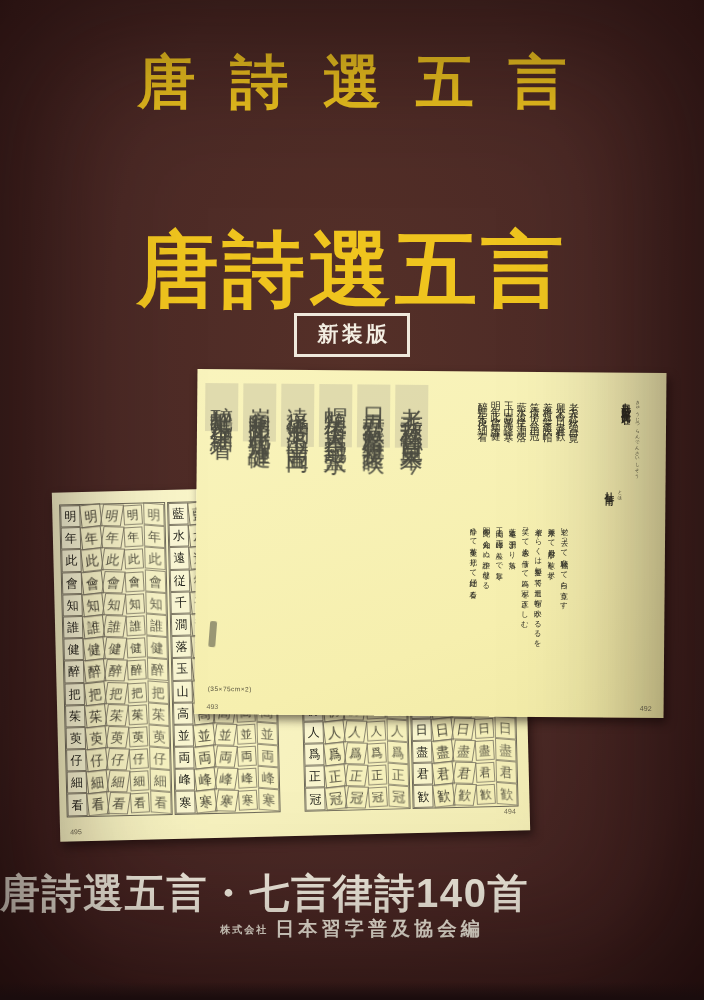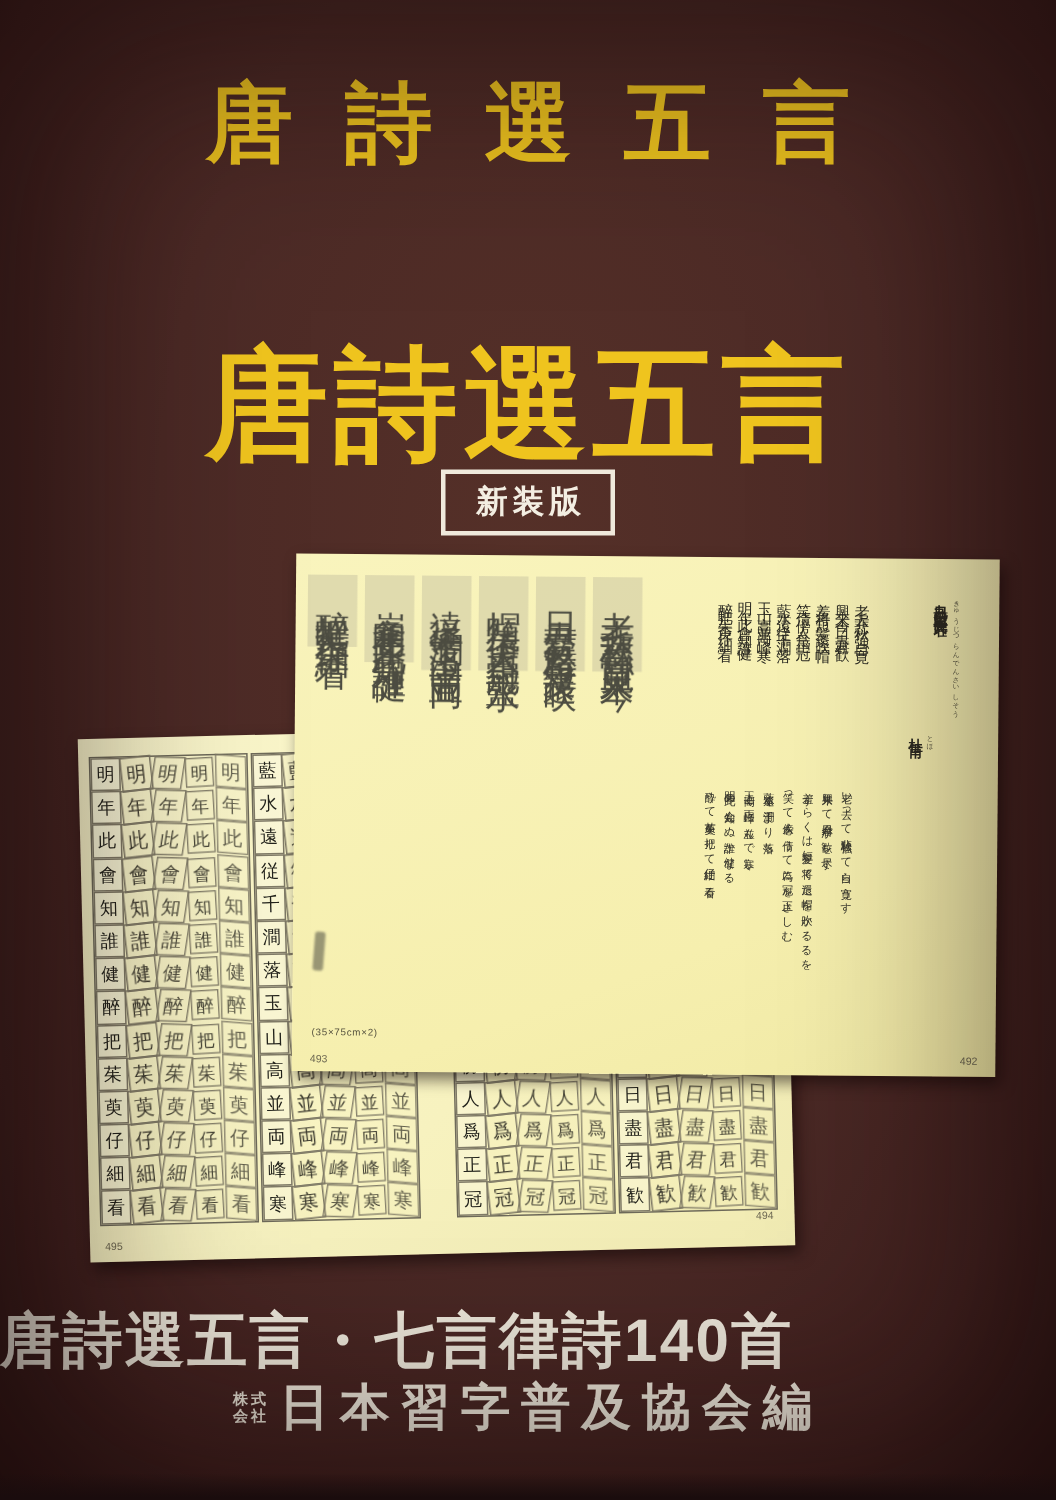--- a/index.html
+++ b/index.html
@@ -70,23 +70,23 @@
   .kundoku-cols{position:absolute;right:96px;top:150px;display:flex;
     flex-direction:row-reverse;gap:4px;align-items:flex-start;}
   .kundoku-col{writing-mode:vertical-rl;text-orientation:upright;font-size:7.5px;
     letter-spacing:1px;color:#34332a;width:9px;line-height:9px;}
 
   
   .subtitle{position:absolute;top:866px;left:0;width:100%;text-align:left;
     color:#ece7da;font-size:40px;font-weight:700;letter-spacing:.04em;white-space:nowrap;}
   .publisher-line{position:absolute;top:916px;left:0;width:100%;display:flex;
     justify-content:center;align-items:center;gap:7px;}
-  .publisher-prefix{display:flex;flex-direction:column;justify-content:center;
+  .publisher-prefix{display:flex;justify-content:center;
     color:#e7e2d5;font-size:10px;line-height:11px;letter-spacing:2px;font-weight:700;}
-  .publisher-name{color:#ece7da;font-size:33px;font-weight:700;letter-spacing:.22em;white-space:nowrap;}
+  .publisher-name{color:#ece7da;font-size:19px;font-weight:700;letter-spacing:.22em;white-space:nowrap;}
 </style>
 </head>
 <body>
 
 <div class="cover">
 
   <div class="series-title">唐詩選五言</div>
   <div class="main-title-2">唐詩選五言</div>
   <div class="badge-wrap">
     <span class="badge">新装版</span>

